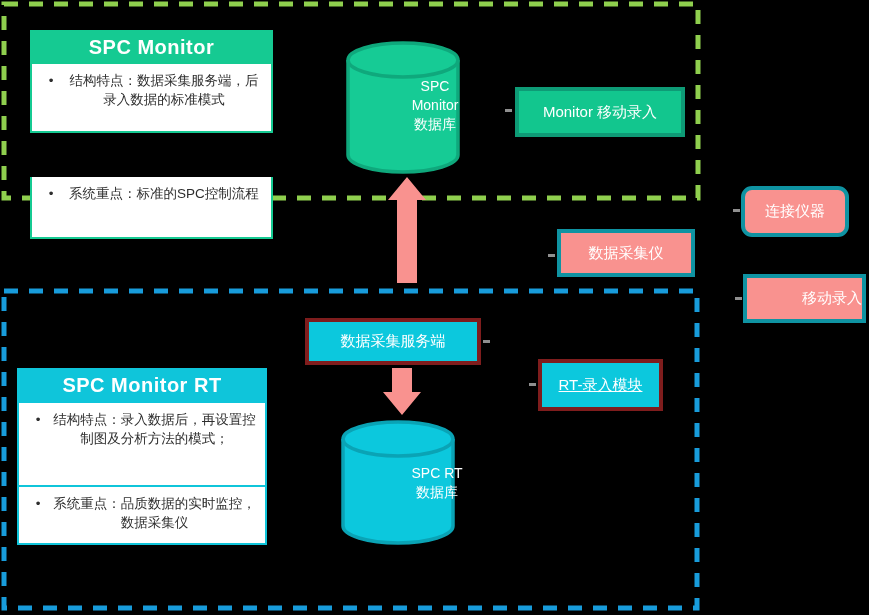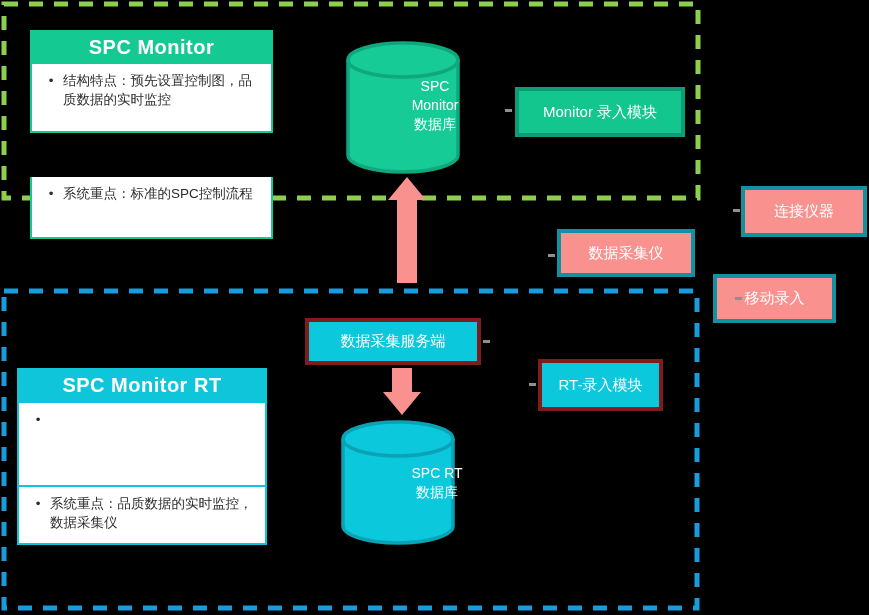--- a/index.html
+++ b/index.html
@@ -3,21 +3,21 @@
 <meta charset="utf-8">
 <style>
   html,body{margin:0;padding:0;background:#000;}
   .canvas{
     position:relative;width:869px;height:615px;background:#000;overflow:hidden;
     font-family:"Liberation Sans","DejaVu Sans",sans-serif;
   }
   .layer{position:absolute;left:0;top:0;width:869px;height:615px;}
 
   
-  .card{position:absolute;box-sizing:border-box;}
+  .card{position:absolute;box-sizing:border-box;text-align:center;}
   .card-header{
     width:100%;display:flex;align-items:center;justify-content:center;
     color:#fff;font-weight:bold;font-size:20px;letter-spacing:.5px;box-sizing:border-box;
   }
   .card-sec{
     background:#fff;display:flex;box-sizing:border-box;
     padding:7px 4px 0 7px;color:#2e2e2e;font-size:13.5px;line-height:1.42;
   }
   .card-top .card-header{background:#15CA92;height:34px;}
   .card-top .card-sec{border:2px solid #15CA92;border-top:none;}
@@ -67,70 +67,71 @@
 
     <polygon points="407,177 426,200 417,200 417,283 397,283 397,200 388,200" fill="#F9928F"></polygon>
 
     <polygon points="392,368 412,368 412,392 421,392 402,415 383,392 392,392" fill="#F9928F"></polygon>
   </svg>
 
   <div class="card card-top" style="left:30px;top:30px;width:243px;">
     <div class="card-header">SPC Monitor</div>
     <div class="card-sec" style="height:69px;">
       <span class="dot"></span>
-      <span class="btext">结构特点：预先设置控制图，品质数据的实时监控</span>
+      <span class="btext">结构特点：数据采集服务端，后录入数据的标准模式</span>
     </div>
     <div class="card-sec" style="height:62px;margin-top:44px;">
       <span class="dot"></span>
       <span class="btext">系统重点：标准的SPC控制流程</span>
     </div>
   </div>
 
   <div class="card card-rt" style="left:17px;top:368px;width:250px;">
     <div class="card-header">SPC Monitor RT</div>
     <div class="card-sec" style="height:84px;">
       <span class="dot"></span>
+      <span class="btext">结构特点：录入数据后，再设置控制图及分析方法的模式；</span>
     </div>
     <div class="card-sec" style="height:58px;">
       <span class="dot"></span>
       <span class="btext">系统重点：品质数据的实时监控，数据采集仪</span>
     </div>
   </div>
 
   <div class="cyl-label" style="left:348px;top:77px;width:110px;">
     <span>SPC</span>
     <span>Monitor</span>
     <span>数据库</span>
   </div>
   <div class="cyl-label" style="left:343px;top:464px;width:92px;margin-left:16px;">
     <span>SPC RT</span>
     <span>数据库</span>
   </div>
 
   <div class="node node-green" style="left:515px;top:87px;width:170px;height:50px;">
-    <span>Monitor 录入模块</span>
+    <span>Monitor 移动录入</span>
   </div>
 
   <div class="node node-pink" style="left:557px;top:229px;width:138px;height:48px;">
     <span>数据采集仪</span>
   </div>
 
-  <div class="node node-pink" style="left:741px;top:186px;width:126px;height:51px;">
+  <div class="node node-pink" style="left:741px;top:186px;width:108px;height:51px;border-radius:11px;">
     <span>连接仪器</span>
   </div>
 
-  <div class="node node-pink" style="left:713px;top:274px;width:123px;height:49px;">
+  <div class="node node-pink" style="left:743px;top:274px;width:123px;height:49px;justify-content:flex-end;">
     <span>移动录入</span>
   </div>
 
   <div class="node node-cyan" style="left:305px;top:318px;width:176px;height:47px;">
     <span>数据采集服务端</span>
   </div>
 
-  <div class="node node-cyan" style="left:538px;top:359px;width:125px;height:52px;">
+  <div class="node node-cyan" style="left:538px;top:359px;width:125px;height:52px;text-decoration:underline;">
     <span>RT-录入模块</span>
   </div>
 
   <div class="stub" style="left:505px;top:109px;"></div>
   <div class="stub" style="left:548px;top:254px;"></div>
   <div class="stub" style="left:483px;top:340px;"></div>
   <div class="stub" style="left:529px;top:383px;"></div>
   <div class="stub" style="left:733px;top:209px;"></div>
   <div class="stub" style="left:735px;top:297px;"></div>
 

